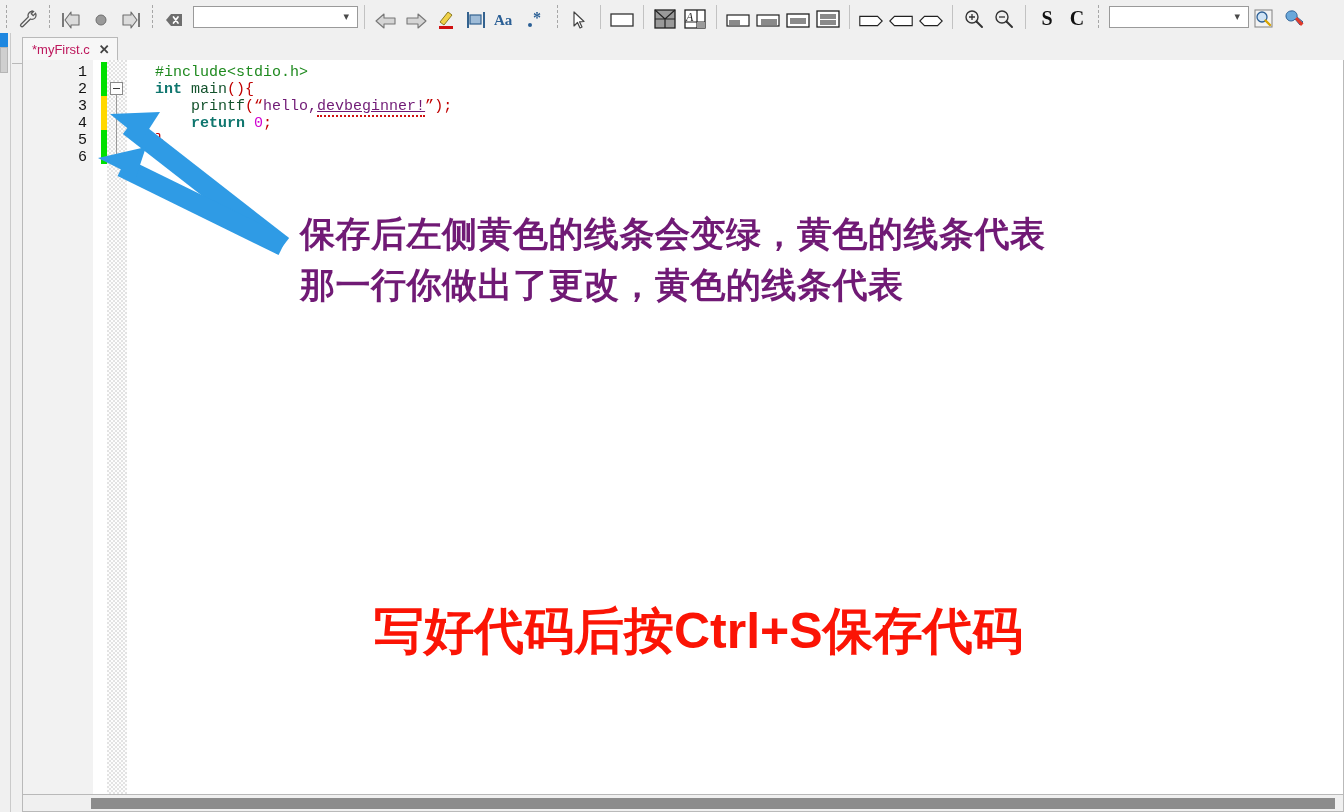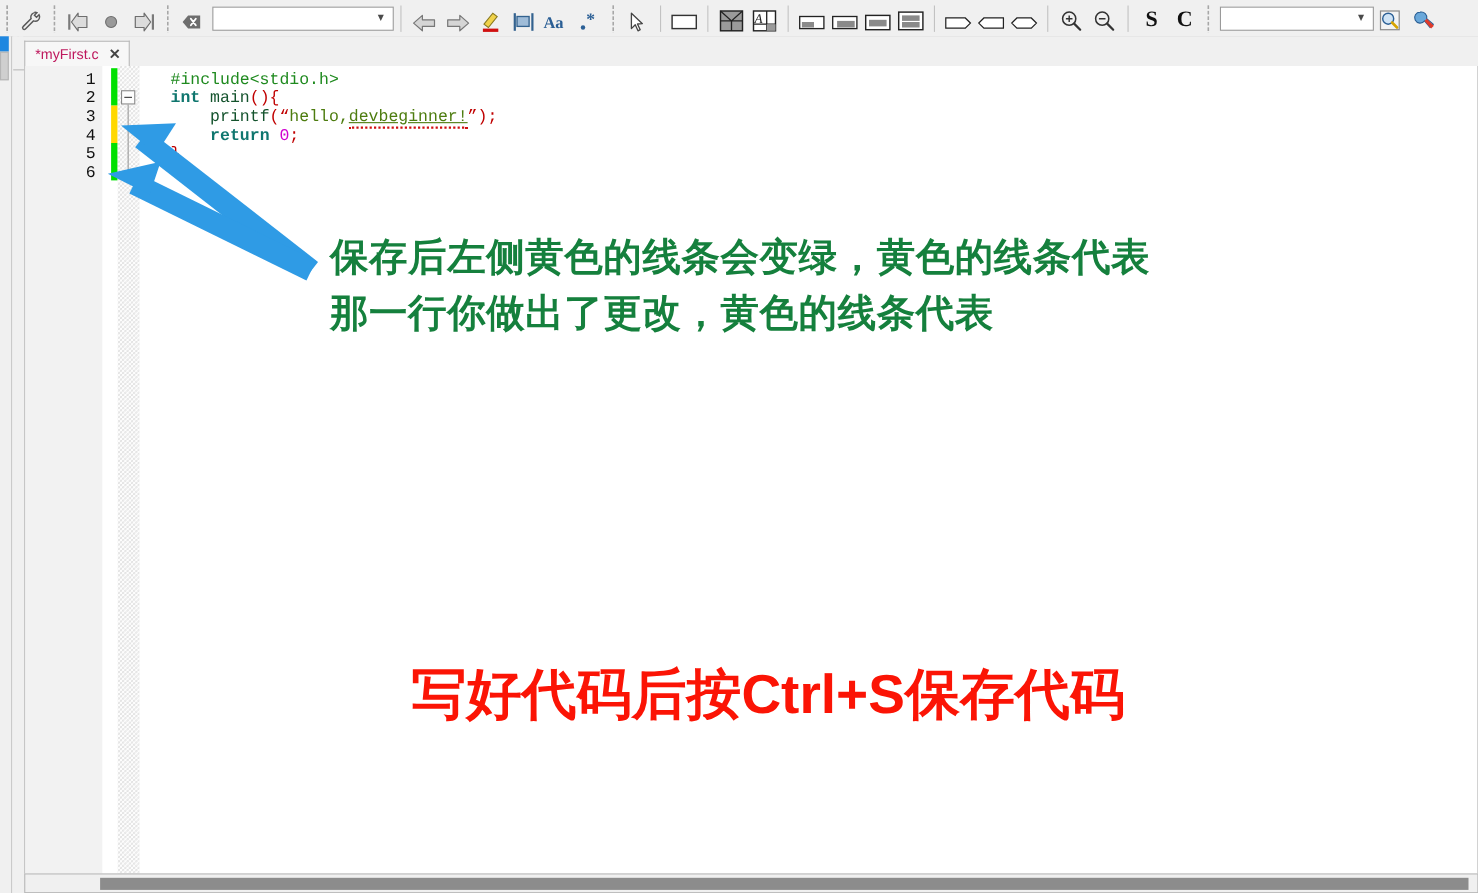--- a/index.html
+++ b/index.html
@@ -118,21 +118,21 @@
     background:#ffffff;
   }
   .cl{
     position:absolute;left:8px;height:17px;line-height:17px;white-space:pre;
     font-family:"Liberation Mono", monospace;font-size:15px;color:#111;margin-left:20px;
   }
   .k-pre{color:#1f8a1f;}
   .k-kw{color:#0f766e;font-weight:bold;}
   .k-id{color:#14532d;}
   .k-punc-red{color:#c00000;}
-  .k-str{color:#4d7c0f;}
+  .k-str{color:#701a75;}
   .k-quote{color:#c00000;}
   .k-num{color:#d000d0;}
   .k-semi{color:#c00000;}
   .k-brace{color:#c00000;}
   .squig{
     border-bottom:2px dotted #d01010;
     padding-bottom:0px;
     text-decoration:underline;
   }
 
@@ -145,21 +145,21 @@
     position:absolute;left:68px;top:3px;height:11px;width:1244px;
     background:#8c8c8c;
   }
 
   
   .anno-svg{position:absolute;left:0;top:0;width:1344px;height:812px;pointer-events:none;}
   .note-blue{
     position:absolute;left:300px;top:208px;width:900px;
     font-family:"Liberation Sans", sans-serif;
     font-size:35px;font-weight:bold;line-height:1.46;
-    color:#15803d;letter-spacing:.5px;
+    color:#701a75;letter-spacing:.5px;
   }
   .note-red{
     position:absolute;left:374px;top:604px;width:820px;
     font-family:"Liberation Sans", sans-serif;
     font-size:50px;font-weight:bold;line-height:1.1;
     color:#fb1405;letter-spacing:0px;
   }
 </style>
 </head>
 <body>

